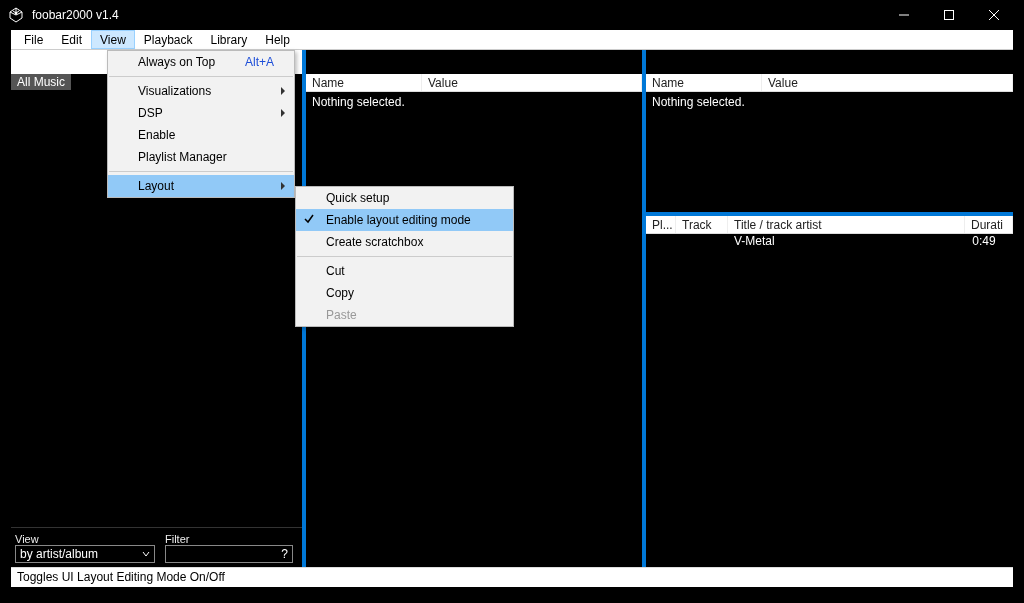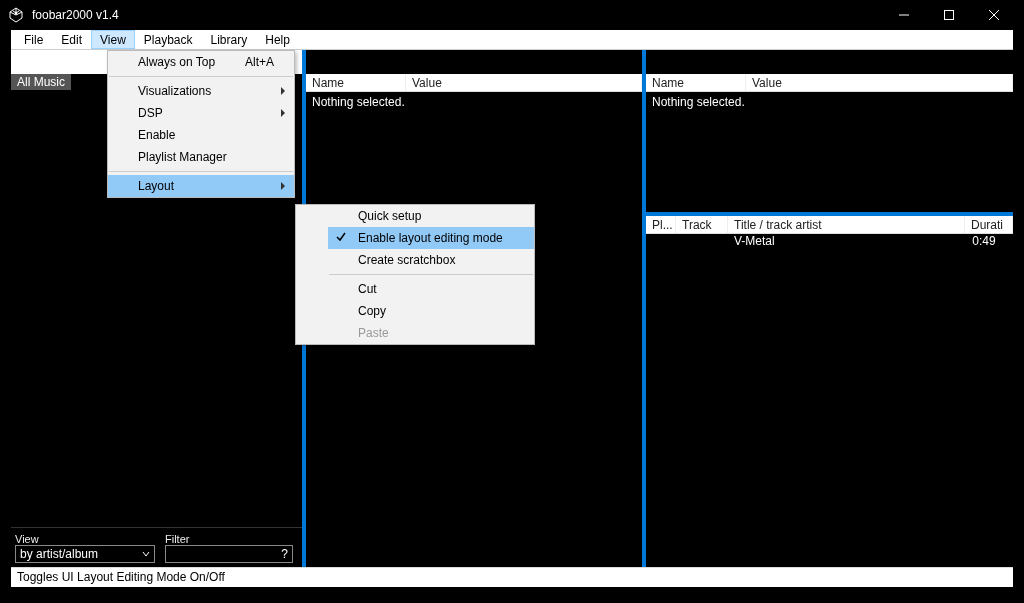--- a/index.html
+++ b/index.html
@@ -33,21 +33,21 @@
   .lb-select { background:#000; color:#fff; border:1px solid #888; height:18px; width:140px; padding:0 4px; display:flex; align-items:center; justify-content:space-between;}
   .lb-filter { background:#000; color:#fff; border:1px solid #888; height:18px; width:128px; padding:0 4px; display:flex; align-items:center; justify-content:flex-end;}
 
   .vresizer { width:4px; background:#0078d7; cursor:ew-resize; }
 
   .mid-pane { flex:0 0 336px; background:#000; display:flex; flex-direction:column; }
   .right-pane { flex:1; background:#000; display:flex; flex-direction:column; }
 
   .props-header { height:18px; background:#fff; border-bottom:1px solid #ddd; display:flex; margin-top:24px; }
   .props-header .col { padding:2px 6px; color:#222; border-right:1px solid #eee; }
-  .col-name { width:100px; }
+  .col-name { width:116px; }
   .col-value { flex:1; }
   .nothing { color:#fff; padding:3px 6px; font-size:12px; }
 
   .playlist-header { height:18px; background:#fff; border-bottom:1px solid #ddd; display:flex; color:#222; }
   .pl-col { padding:2px 6px; border-right:1px solid #eee; }
   .pl-playing{ width:30px; }
   .pl-trackno{ width:52px; }
   .pl-title{ flex:1; }
   .pl-durati{ width:48px; text-align:left;}
   .playlist-row { height:18px; display:flex; color:#fff; background:#000; }
@@ -55,21 +55,21 @@
   .playlist-row .plr-title{ flex:1; padding-left:6px;}
   .playlist-row .plr-durati{ width:48px; text-align:center; padding-right:10px;}
 
   .hresizer { height:4px; background:#0078d7; cursor:ns-resize; }
 
   .dropdown { position:absolute; background:#f2f2f2; border:1px solid #bbb; box-shadow:2px 2px 4px rgba(0,0,0,.25); z-index:100; }
   .dropdown .dd-item { height:22px; display:flex; align-items:center; padding:0 30px 0 30px; color:#000; position:relative;}
   .dropdown .dd-item.hover { background:#91c9f7; }
   .dropdown .dd-item.disabled { color:#999; }
   .dropdown .dd-sep { height:1px; background:#ccc; margin:3px 1px; }
-  .dropdown .dd-shortcut { position:absolute; right:20px; color:#000000;margin-left:8px; }
+  .dropdown .dd-shortcut { position:absolute; right:20px; color:#1d4ed8;margin-left:8px; }
   .dropdown .dd-arrow { position:absolute; right:8px; }
   .dropdown .dd-check { position:absolute; left:8px; }
 </style>
 </head>
 <body>
 
 <div class="titlebar">
   <span class="icon">
     <svg width="16" height="16" viewBox="0 0 16 16">
         <path d="M8 1 L14 5 L14 11 L8 15 L2 11 L2 5 Z M8 1 L8 8 M2 5 L8 8 M14 5 L8 8" fill="none" stroke="#fff" stroke-width="1"></path>
@@ -243,21 +243,21 @@
   </div>
   <div class="dd-sep"></div>
   <div class="dd-item hover">
     <span>Layout</span>
     <span class="dd-arrow"><svg width="6" height="8">
           <path d="M1 0 L5 4 L1 8 Z" fill="#333"></path>
         </svg></span>
   </div>
 </div>
 
-<div class="dropdown" style="left:295px; top:204px; width:240px;padding-left:32px;">
+<div class="dropdown" style="left:295px; top:186px; width:219px;">
   <div class="dd-item">
     <span>Quick setup</span>
   </div>
   <div class="dd-item hover">
     <span class="dd-check"><svg width="10" height="10">
           <path d="M1 5 L4 8 L9 1" fill="none" stroke="#000" stroke-width="1.5"></path>
         </svg></span>
     <span>Enable layout editing mode</span>
   </div>
   <div class="dd-item">

